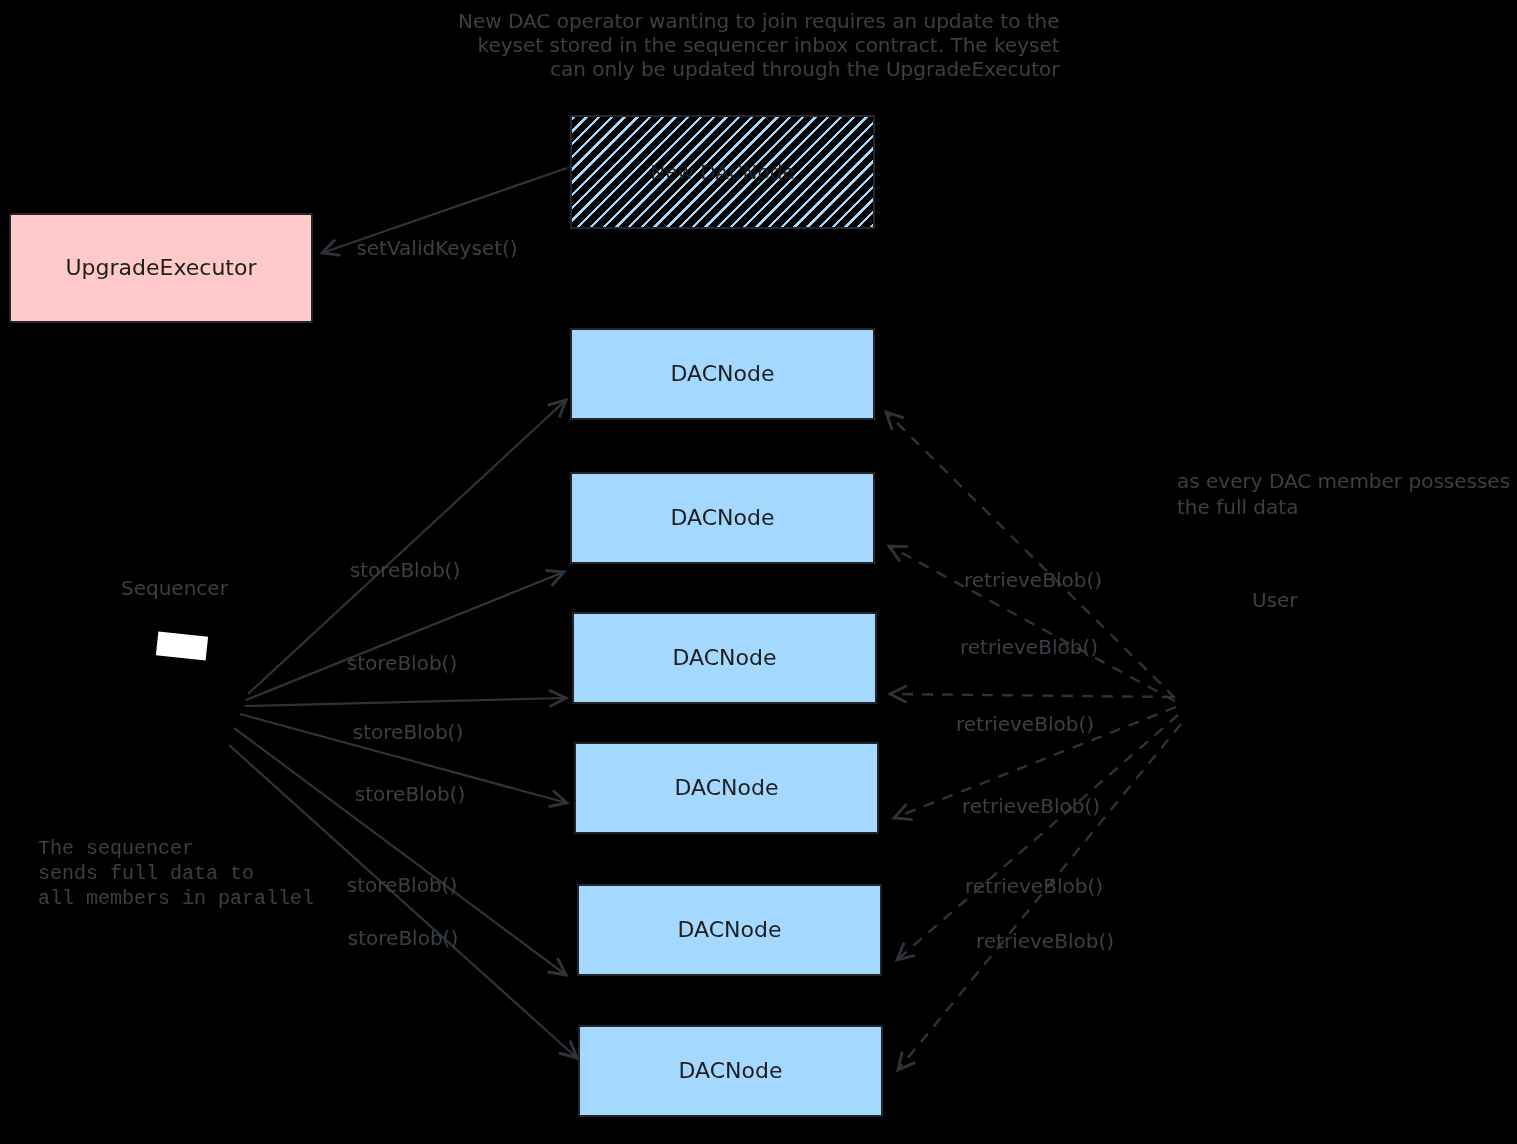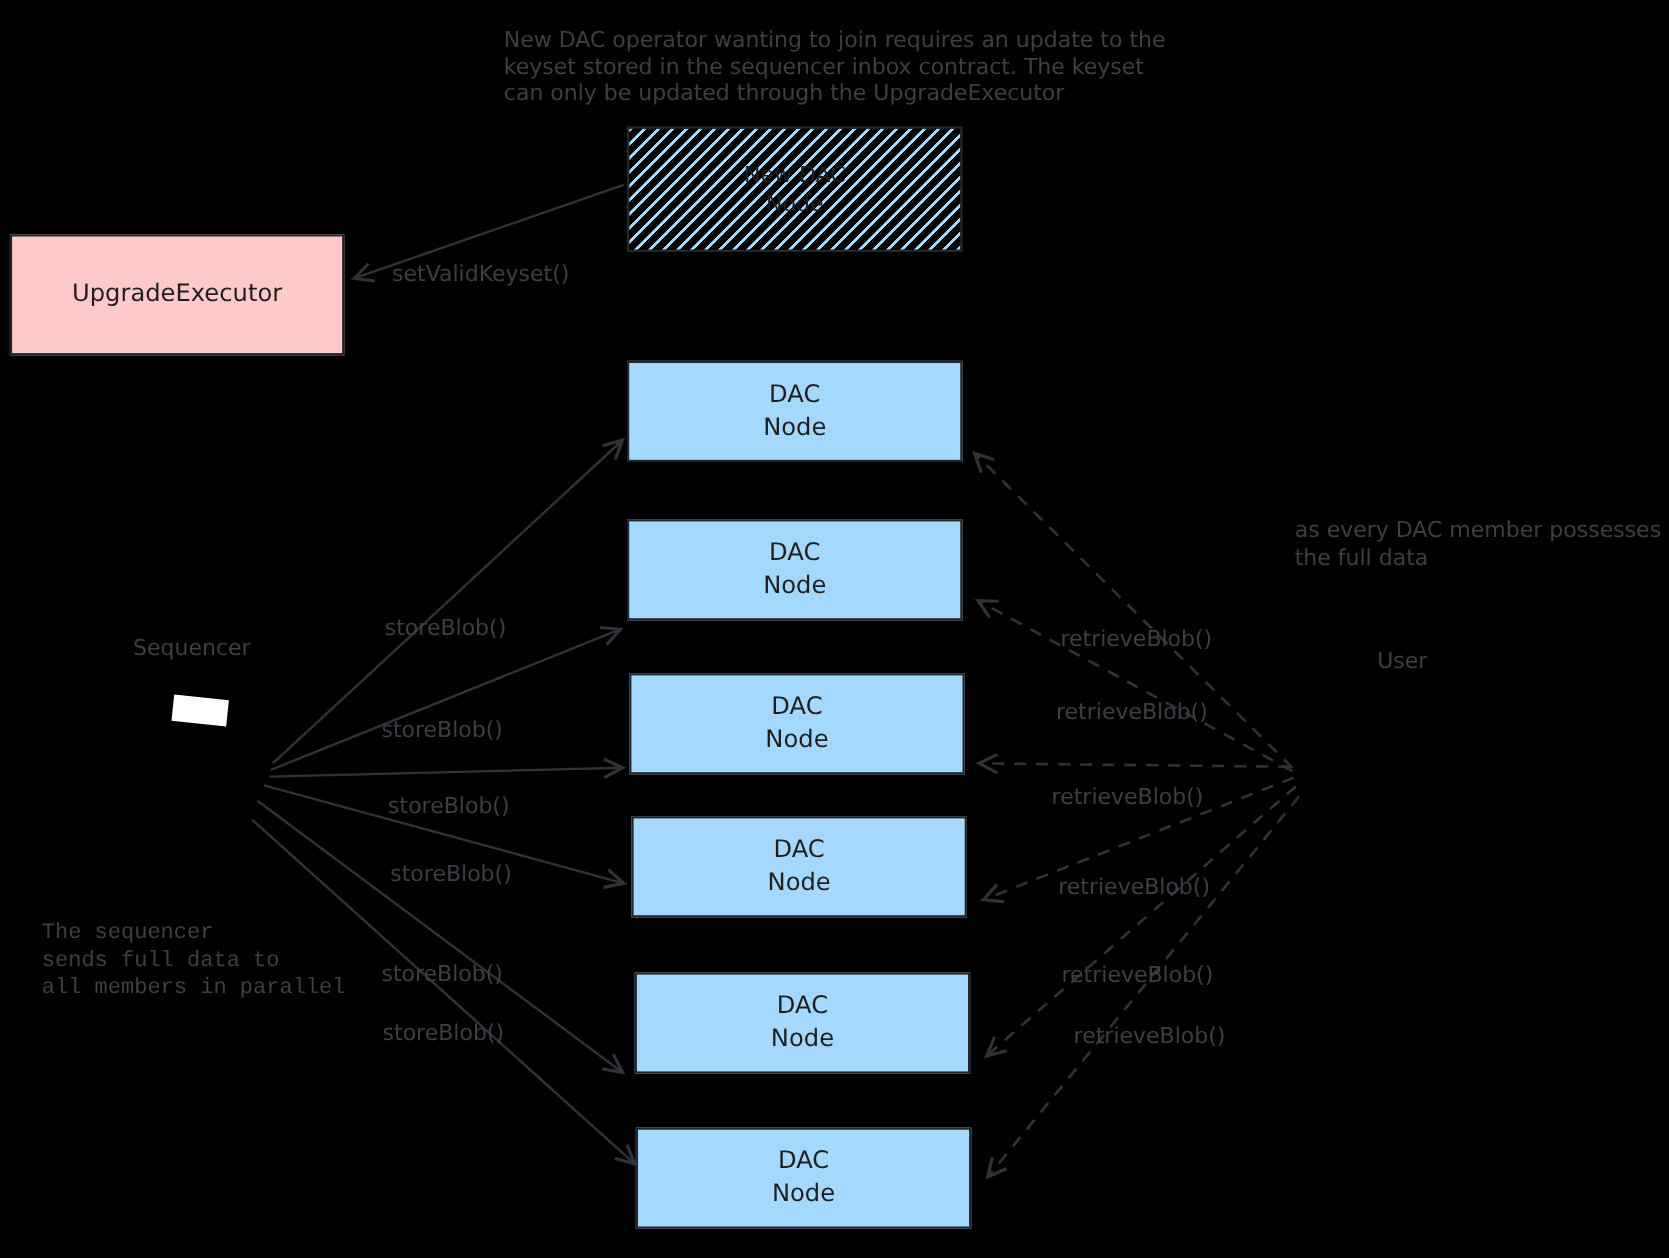--- a/index.html
+++ b/index.html
@@ -16,21 +16,21 @@
   body{font-family:"DejaVu Sans",sans-serif;}
   .canvas{
     position:relative;width:1517px;height:1144px;
     background:var(--background,#000);overflow:hidden;
   }
   .arrows{position:absolute;left:0;top:0;width:1517px;height:1144px;}
   .arrows line{stroke:var(--arrow,#2f3338);stroke-width:2.2;fill:none;}
   .arrows line.dashed{stroke-dasharray:11 9;stroke-width:2.4;}
   .ah-path{stroke:var(--arrow,#2f3338);stroke-width:2.4;fill:none;}
   .box{
-    position:absolute;display:flex;flex-direction:column;
+    position:absolute;display:flex;flex-direction:row;
     align-items:center;justify-content:center;text-align:center;
     border:2px solid #212529;color:var(--box-text,#1e1e1e);
     font-size:22px;line-height:30px;
   }
   .dac{left:570px;width:305px;height:92px;background:var(--node-fill,#a5d8ff);}
   .executor{left:9px;top:213px;width:304px;height:110px;background:var(--executor-fill,#ffc9c9);}
   .hatched{
     left:570px;top:115px;width:305px;height:114px;
     background:repeating-linear-gradient(135deg,var(--hatch,#a5d8ff) 0 2.4px,transparent 2.4px 9px);
     font-size:20px;line-height:27px;border-color:#24282c;
@@ -68,21 +68,21 @@
     <line x1="229" y1="745" x2="577" y2="1058" marker-end="url(#ah)"></line>
 
     <line class="dashed" x1="1175" y1="698" x2="886" y2="412" marker-end="url(#ah)"></line>
     <line class="dashed" x1="1175" y1="701" x2="889" y2="546" marker-end="url(#ah)"></line>
     <line class="dashed" x1="1173" y1="697" x2="890" y2="694" marker-end="url(#ah)"></line>
     <line class="dashed" x1="1176" y1="707" x2="894" y2="818" marker-end="url(#ah)"></line>
     <line class="dashed" x1="1178" y1="715" x2="897" y2="960" marker-end="url(#ah)"></line>
     <line class="dashed" x1="1181" y1="724" x2="898" y2="1070" marker-end="url(#ah)"></line>
   </svg>
 
-  <div class="note" style="left:458px;top:24px;line-height:24px;">
+  <div class="note" style="left:458px;top:9px;line-height:24px;text-align:right;">
     <div>New DAC operator wanting to join requires an update to the</div>
     <div>keyset stored in the sequencer inbox contract. The keyset</div>
     <div>can only be updated through the UpgradeExecutor</div>
   </div>
 
   <div class="box hatched">
     <div>New DAC</div>
     <div>Node</div>
   </div>
 

